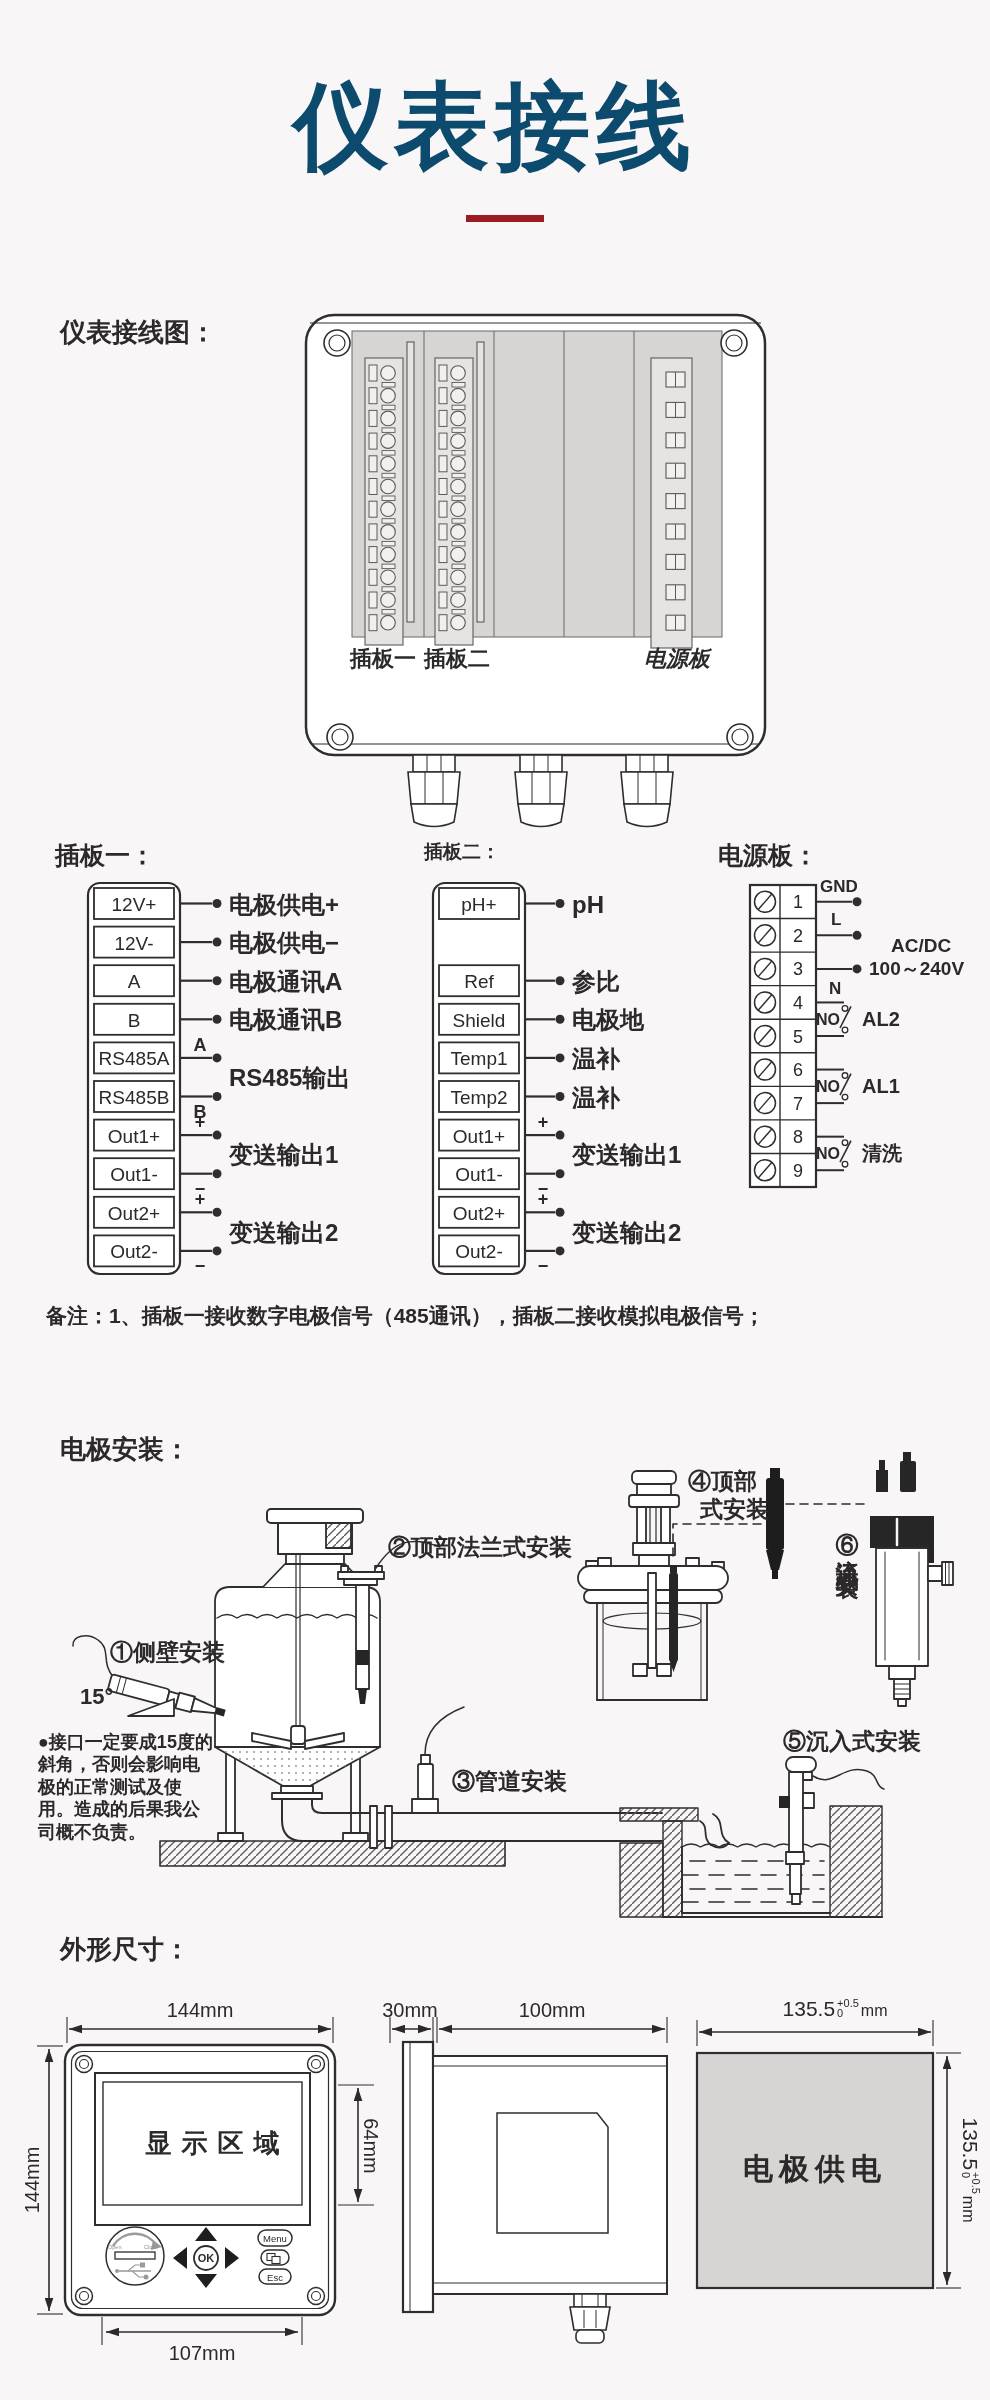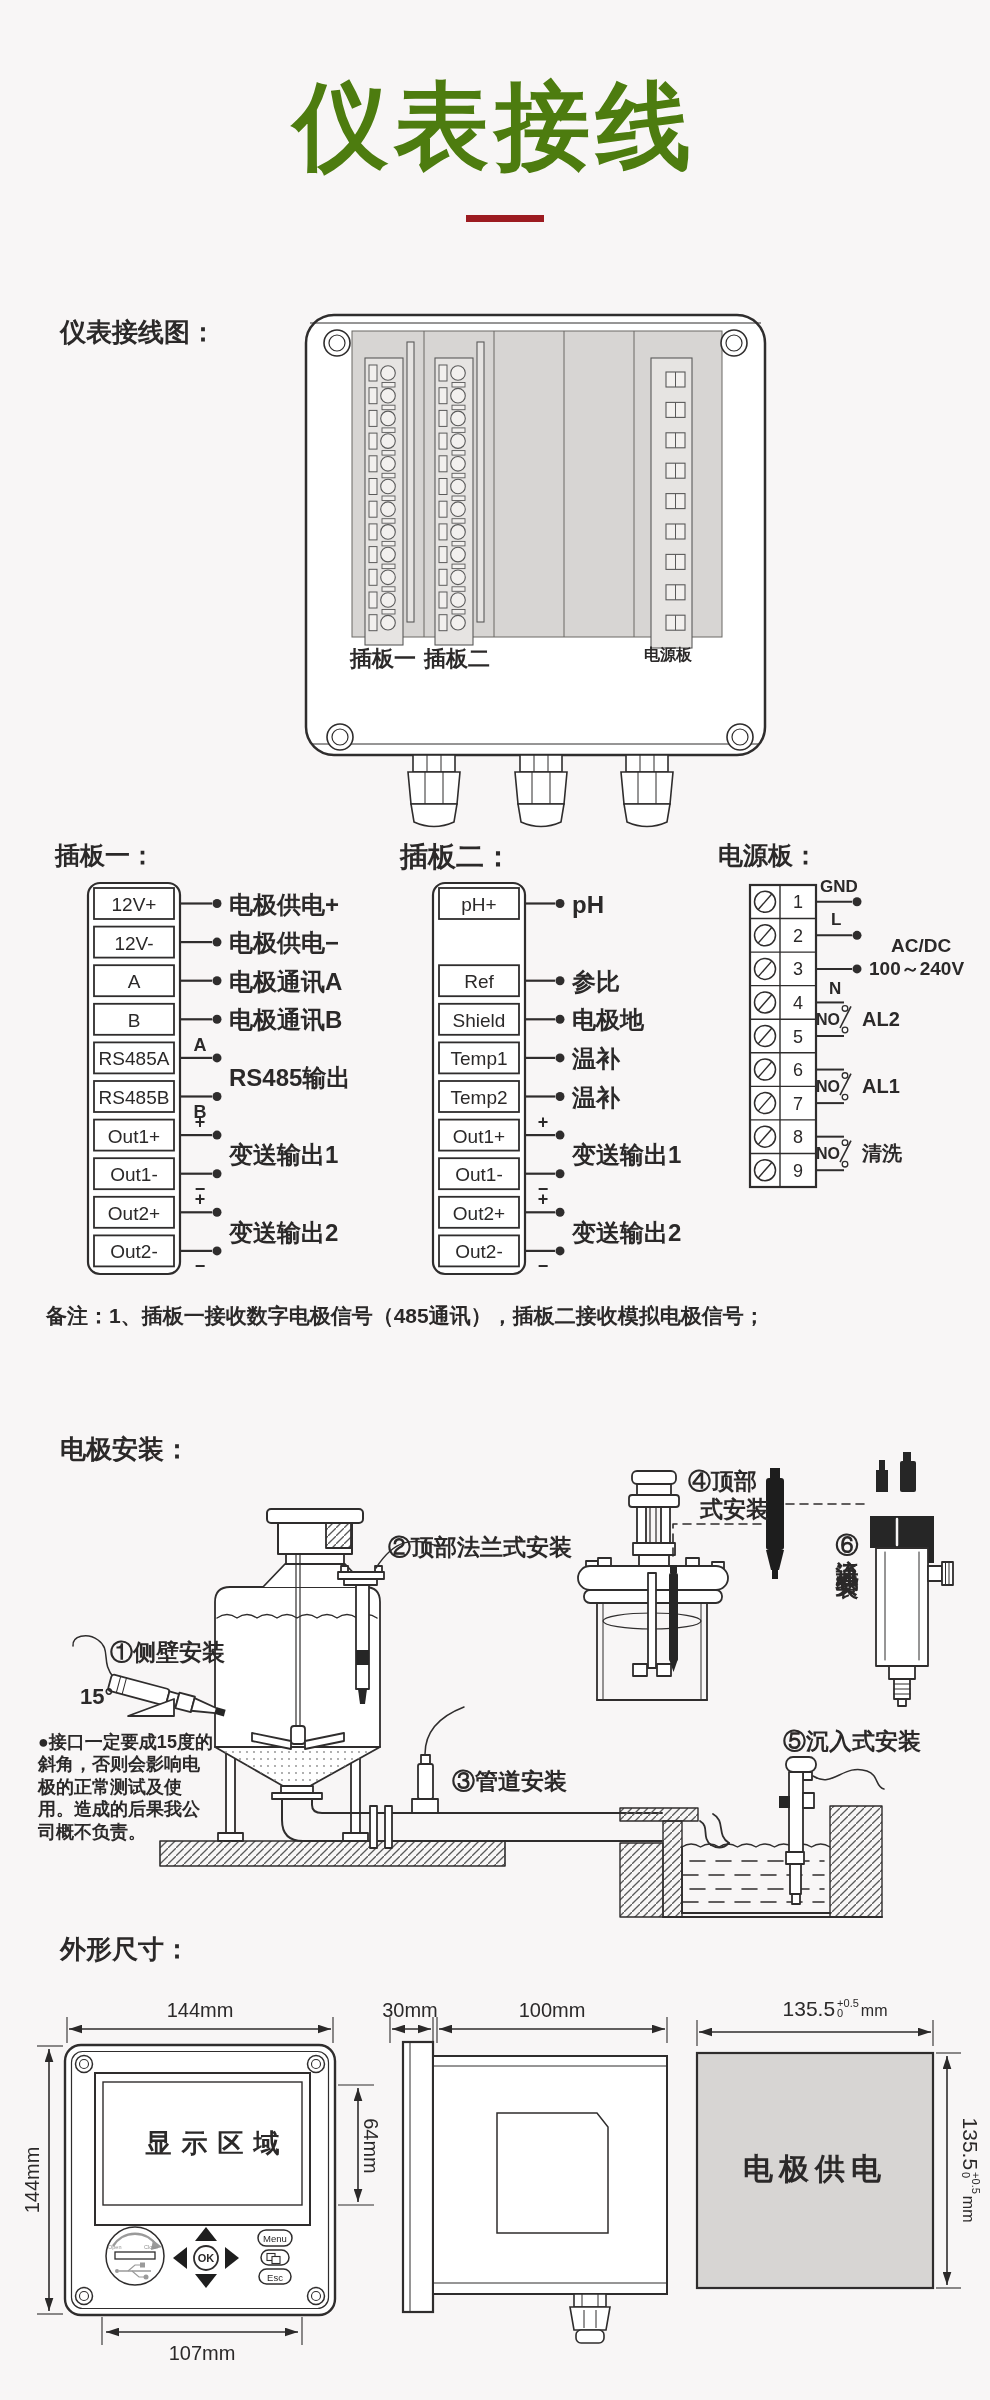--- a/index.html
+++ b/index.html
@@ -581,30 +581,30 @@
       <line x1="699" y1="2032" x2="931" y2="2032" stroke-width="1.6" marker-start="url(#arr)" marker-end="url(#arr)"></line>
       <line x1="697" y1="2020" x2="697" y2="2046" stroke-width="1.1"></line>
           <line x1="933" y1="2020" x2="933" y2="2046" stroke-width="1.1"></line>
       <line x1="947" y1="2056" x2="947" y2="2285" stroke-width="1.6" marker-start="url(#arr)" marker-end="url(#arr)"></line>
       <line x1="936" y1="2053" x2="961" y2="2053" stroke-width="1.1"></line>
           <line x1="936" y1="2288" x2="961" y2="2288" stroke-width="1.1"></line>
     </g>
   </g>
 </svg>
 
-<div class="t c" style="left:0;top:72px;width:990px;font-size:95px;font-weight:700;letter-spacing:6px;color:#4d7c0f;">仪表接线</div>
+<div class="t c" style="left:0;top:72px;width:990px;font-size:95px;font-weight:700;letter-spacing:6px;color:#0c4a6e;">仪表接线</div>
 <div style="position:absolute;left:466px;top:215px;width:78px;height:7px;background:#9c1b20;"></div>
 
 <div class="t" style="left:60px;top:318px;font-size:26px;font-weight:700;">仪表接线图：</div>
 <div class="t" style="left:350px;top:646px;font-size:22px;font-weight:600;">插板一</div>
 <div class="t" style="left:424px;top:646px;font-size:22px;font-weight:600;">插板二</div>
-<div class="t" style="left:644px;top:646px;font-size:16px;font-weight:600;">电源板</div>
+<div class="t" style="left:644px;top:646px;font-size:22px;font-weight:600;font-style:italic;">电源板</div>
 
 <div class="t" style="left:55px;top:841px;font-size:25px;font-weight:700;">插板一：</div>
-<div class="t" style="left:400px;top:841px;font-size:28px;font-weight:700;">插板二：</div>
+<div class="t" style="left:424px;top:841px;font-size:19px;font-weight:700;">插板二：</div>
 <div class="t" style="left:718px;top:841px;font-size:25px;font-weight:700;">电源板：</div>
 
 <div class="t" style="left:46px;top:1304px;font-size:21px;font-weight:600;"><span>备注：</span><span>1、插板一接收数字电极信号（485通讯），插板二接收模拟电极信号；</span></div>
 
 <div class="t" style="left:60px;top:1435px;font-size:26px;font-weight:700;">电极安装：</div>
 <div class="t" style="left:110px;top:1639px;font-size:23px;font-weight:600;">①侧壁安装</div>
 <div class="t" style="left:80px;top:1684px;font-size:22px;font-weight:700;">15°</div>
 <div class="t" style="left:388px;top:1534px;font-size:23px;font-weight:600;">②顶部法兰式安装</div>
 <div class="t" style="left:452px;top:1768px;font-size:23px;font-weight:600;">③管道安装</div>
 <div class="t" style="left:688px;top:1468px;font-size:23px;font-weight:600;">④顶部</div>

